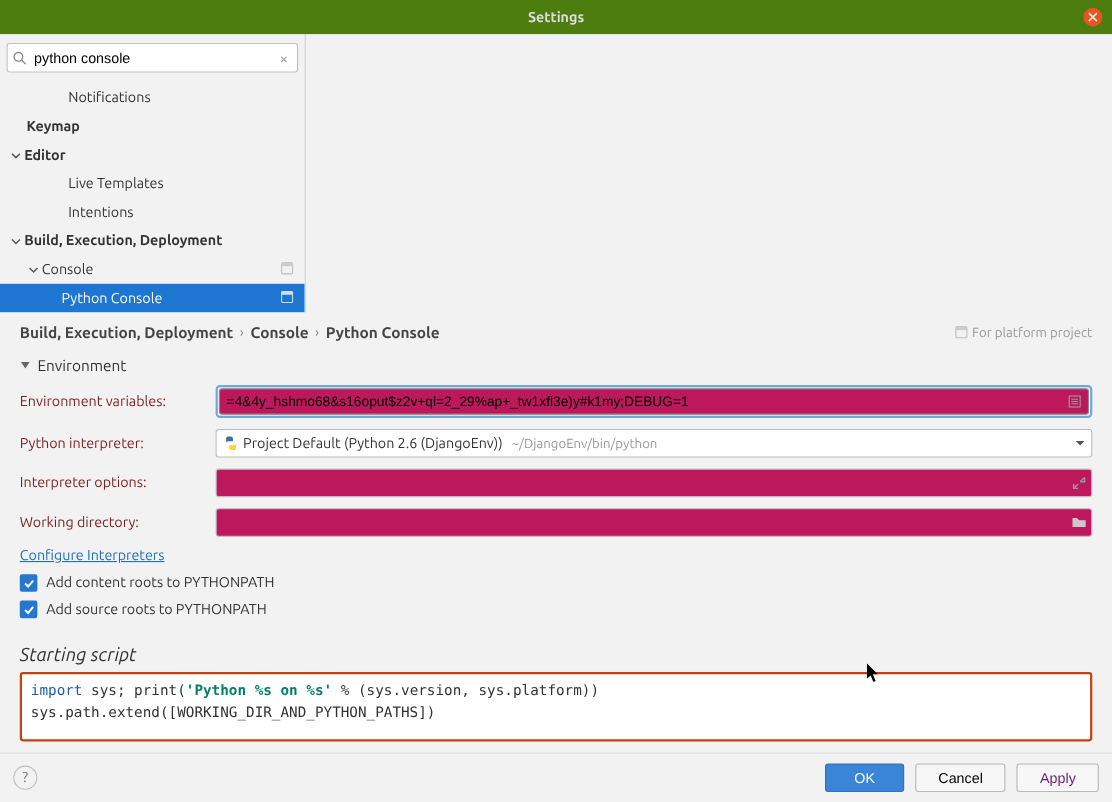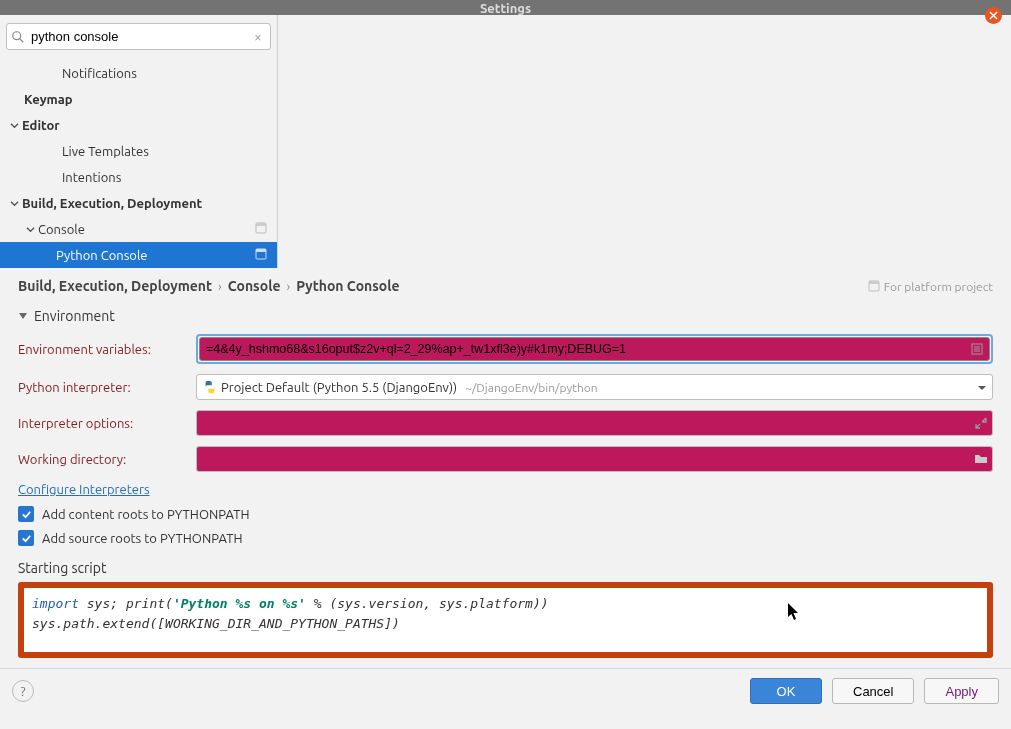--- a/index.html
+++ b/index.html
@@ -1,18 +1,18 @@
 <!DOCTYPE html>
 <html><head>
 <meta charset="utf-8">
 <style>
   * { box-sizing: border-box; margin: 0; padding: 0; }
   body { font-family: "Ubuntu", "Segoe UI", Arial, sans-serif; font-size: 13px; color: #333; background: #f2f2f2; width: 1011px; height: 729px; overflow: hidden; position: relative; }
   
-  .titlebar { background: #737373; height: 15px; display: flex; align-items: center; justify-content: center; position: relative; }
+  .titlebar { background: #4d7c0f; height: 31px; display: flex; align-items: center; justify-content: center; position: relative; }
   .titlebar-title { color: #ddd; font-weight: bold; font-size: 13px; }
   .close-btn { position: absolute; right: 9px; top: 7px; width: 17px; height: 17px; background: #e95420; border-radius: 50%; display: flex; align-items: center; justify-content: center; cursor: pointer; }
   .close-btn svg { width: 9px; height: 9px; }
 
   .main { display: flex; height: 653px; flex-direction: column; }
   
   .sidebar { width: 278px; background: #f2f2f2; border-right: 1px solid #d0d0d0; display: flex; flex-direction: column; }
   .search-wrap { padding: 8px 6px 6px 6px; }
   .search-box { display: flex; align-items: center; background: #fff; border: 1px solid #c0c0c0; border-radius: 3px; height: 27px; padding: 0 4px; }
   .search-box svg { width: 14px; height: 14px; color: #888; flex-shrink: 0; }
@@ -57,22 +57,22 @@
   .py-icon { width: 14px; height: 14px; flex-shrink: 0; }
   .dd-main { font-size: 13px; }
   .dd-sub { font-size: 12px; color: #999; margin-left: 4px; }
 
   .link { color: #2470b3; text-decoration: underline; cursor: pointer; font-size: 13px; margin: 6px 0 6px 0; display: inline-block; }
   
   .check-row { display: flex; align-items: center; gap: 8px; margin: 4px 0; }
   .checkbox { width: 16px; height: 16px; background: #2676d0; border-radius: 2px; display: flex; align-items: center; justify-content: center; cursor: pointer; }
   .checkbox svg { width: 11px; height: 11px; color: #fff; }
   
-  .starting-label { margin-top: 10px; margin-bottom: 6px; font-size: 14px; }
-  .code-box { background: #fff; border: 6px solid #c2410c; border-radius: 3px; height: 195px; padding: 6px 8px; font-family: "Menlo","Consolas",monospace; font-size: 13px; line-height: 1.55; overflow: auto; font-style: italic; }
+  .starting-label { margin-top: 20px; margin-bottom: 6px; font-size: 17px; font-style: italic; }
+  .code-box { background: #fff; border: 2px solid #c2410c; border-radius: 3px; height: 195px; padding: 6px 8px; font-family: "Menlo","Consolas",monospace; font-size: 13px; line-height: 1.55; overflow: auto; }
   .kw { color: #1e5fa8; }
   .str { color: #008066; font-weight: bold; }
 
   .footer { height: 45px; border-top: 1px solid #d8d8d8; background: #f2f2f2; display: flex; align-items: center; padding: 0 12px; }
   .help-btn { width: 22px; height: 22px; border: 1px solid #bbb; border-radius: 50%; display: flex; align-items: center; justify-content: center; color: #777; cursor: pointer; font-size: 13px; }
   .footer-spacer { flex: 1; }
   .btn { height: 26px; padding: 0 20px; border: 1px solid #b8b8b8; background: #f7f7f7; border-radius: 3px; font-size: 13px; cursor: pointer; margin-left: 10px; }
   .btn.primary { background: #3a85d8; border-color: #2f6fb8; color: #fff; min-width: 72px; }
   .btn.disabled { color: #701a75; cursor: default; }
 
@@ -189,21 +189,21 @@
             </svg>
         </span>
       </div>
 
       <div class="form-label">Python interpreter:</div>
       <div class="dropdown">
         <svg class="py-icon" viewBox="0 0 16 16">
             <path d="M4 1h4a2 2 0 0 1 2 2v3H5a2 2 0 0 0-2 2V4a3 3 0 0 1 1-3z" fill="#3572A5"></path>
             <path d="M12 15H8a2 2 0 0 1-2-2v-3h5a2 2 0 0 0 2-2v4a3 3 0 0 1-1 3z" fill="#FFD43B"></path>
           </svg>
-        <span class="dd-main">Project Default (Python 5.5 (DjangoEnv))</span>
+        <span class="dd-main">Project Default (Python 2.6 (DjangoEnv))</span>
         <span class="dd-sub">~/DjangoEnv/bin/python</span>
         <span class="dropdown-arrow"><svg viewBox="0 0 8 8">
               <path d="M0 2 L4 6 L8 2 Z" fill="#555"></path>
             </svg></span>
       </div>
 
       <div class="form-label">Interpreter options:</div>
       <div class="input-wrap">
         <input class="text-input" value="" style="">
         <span class="input-icon-r">

